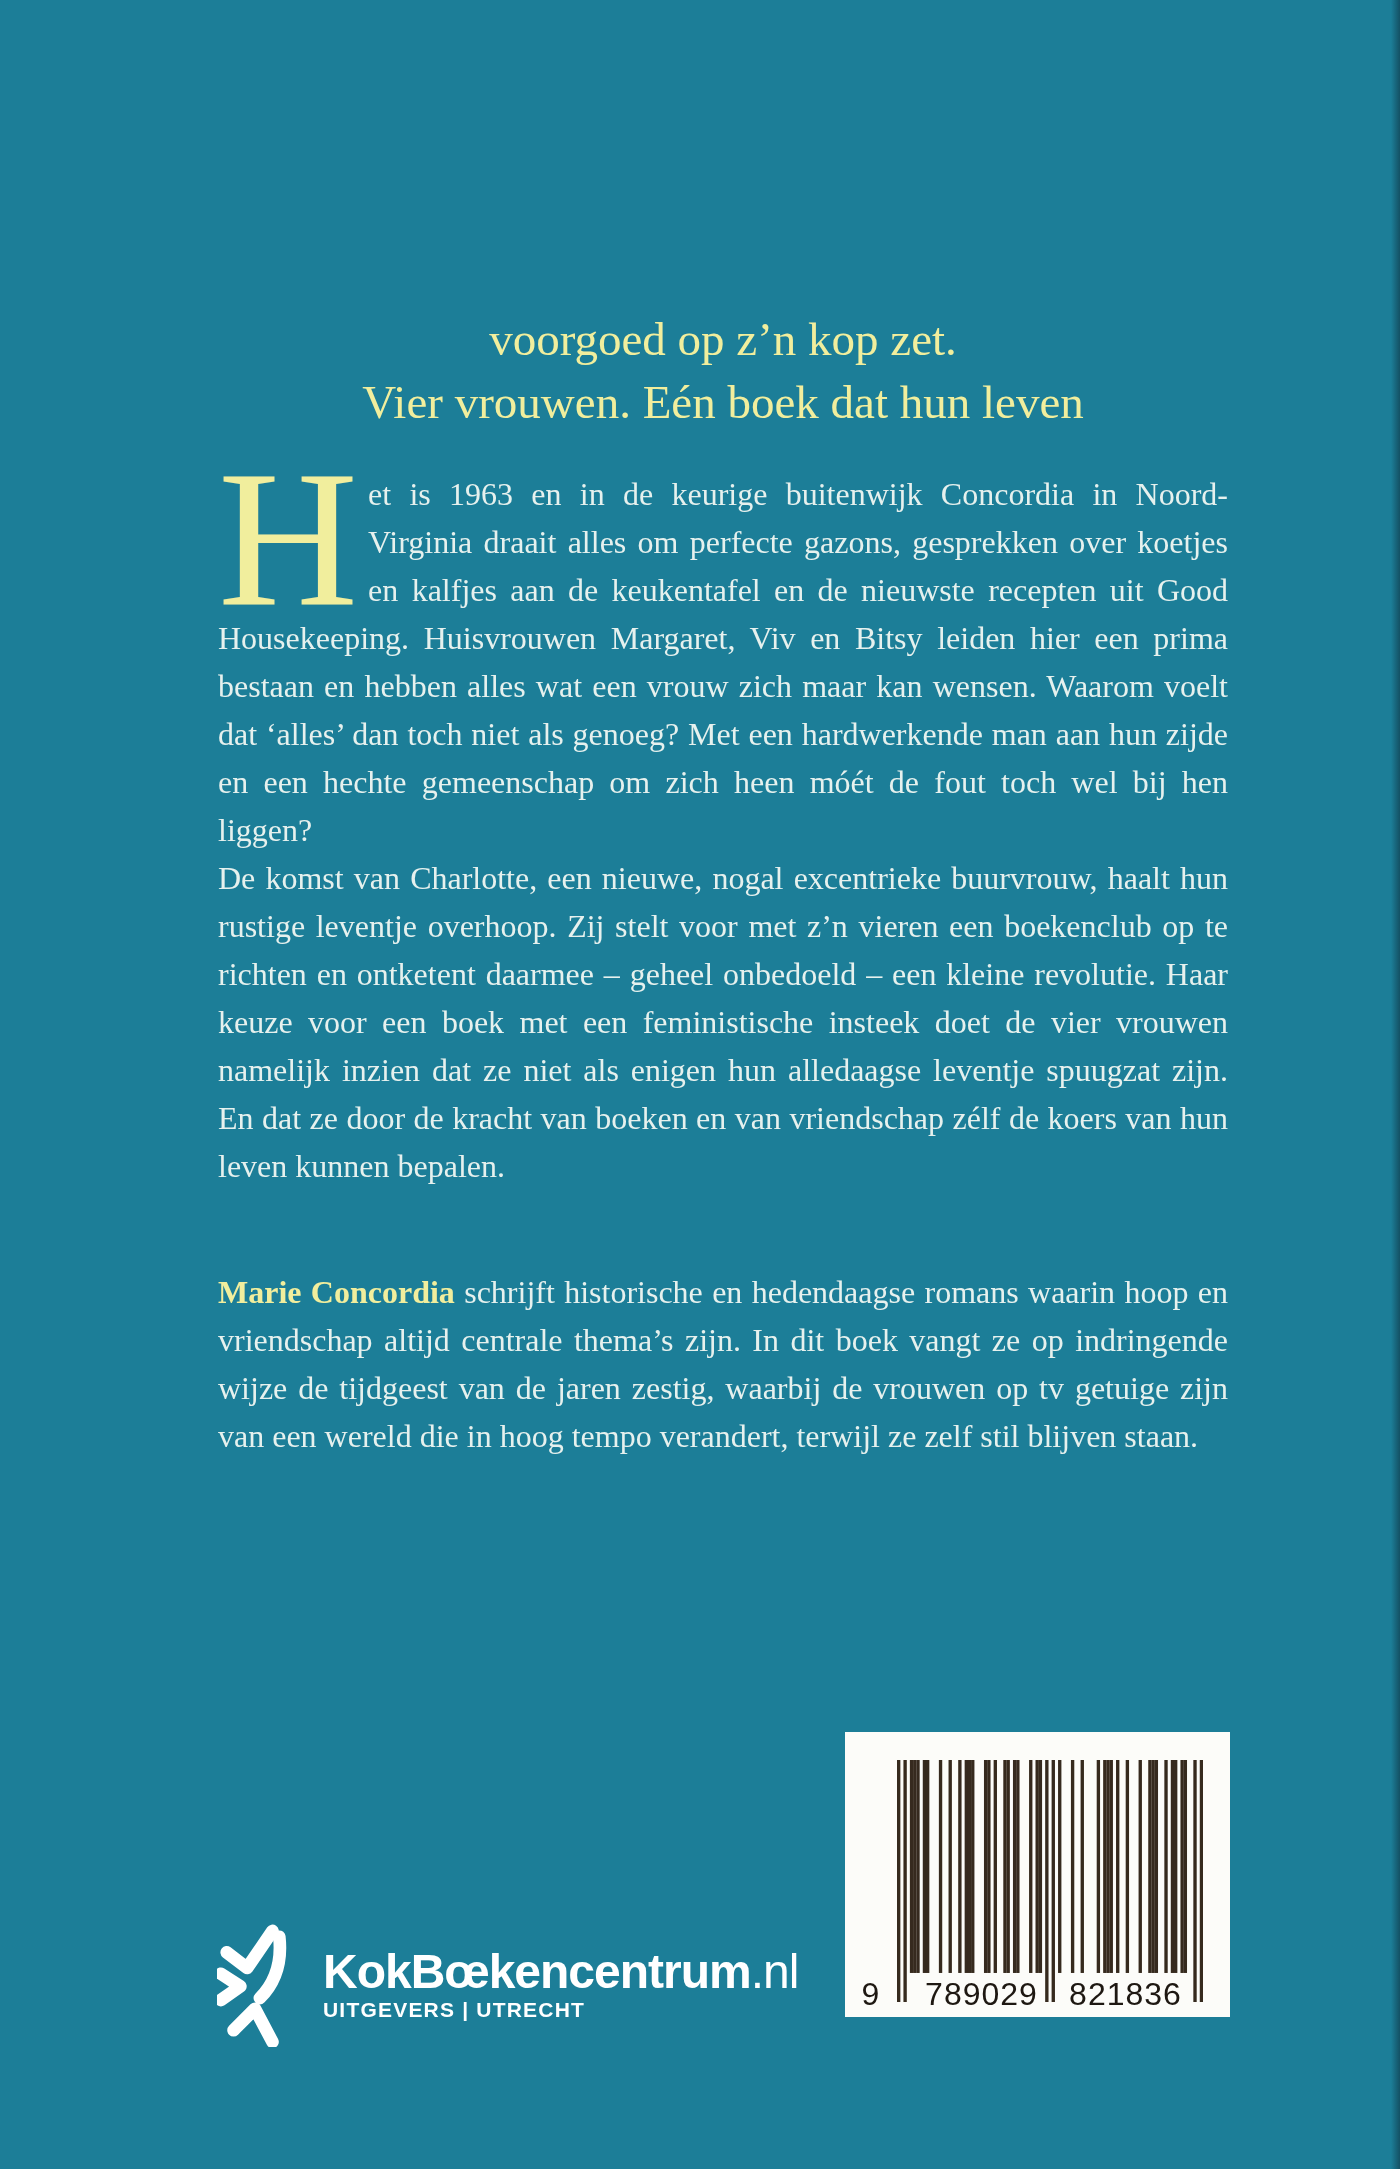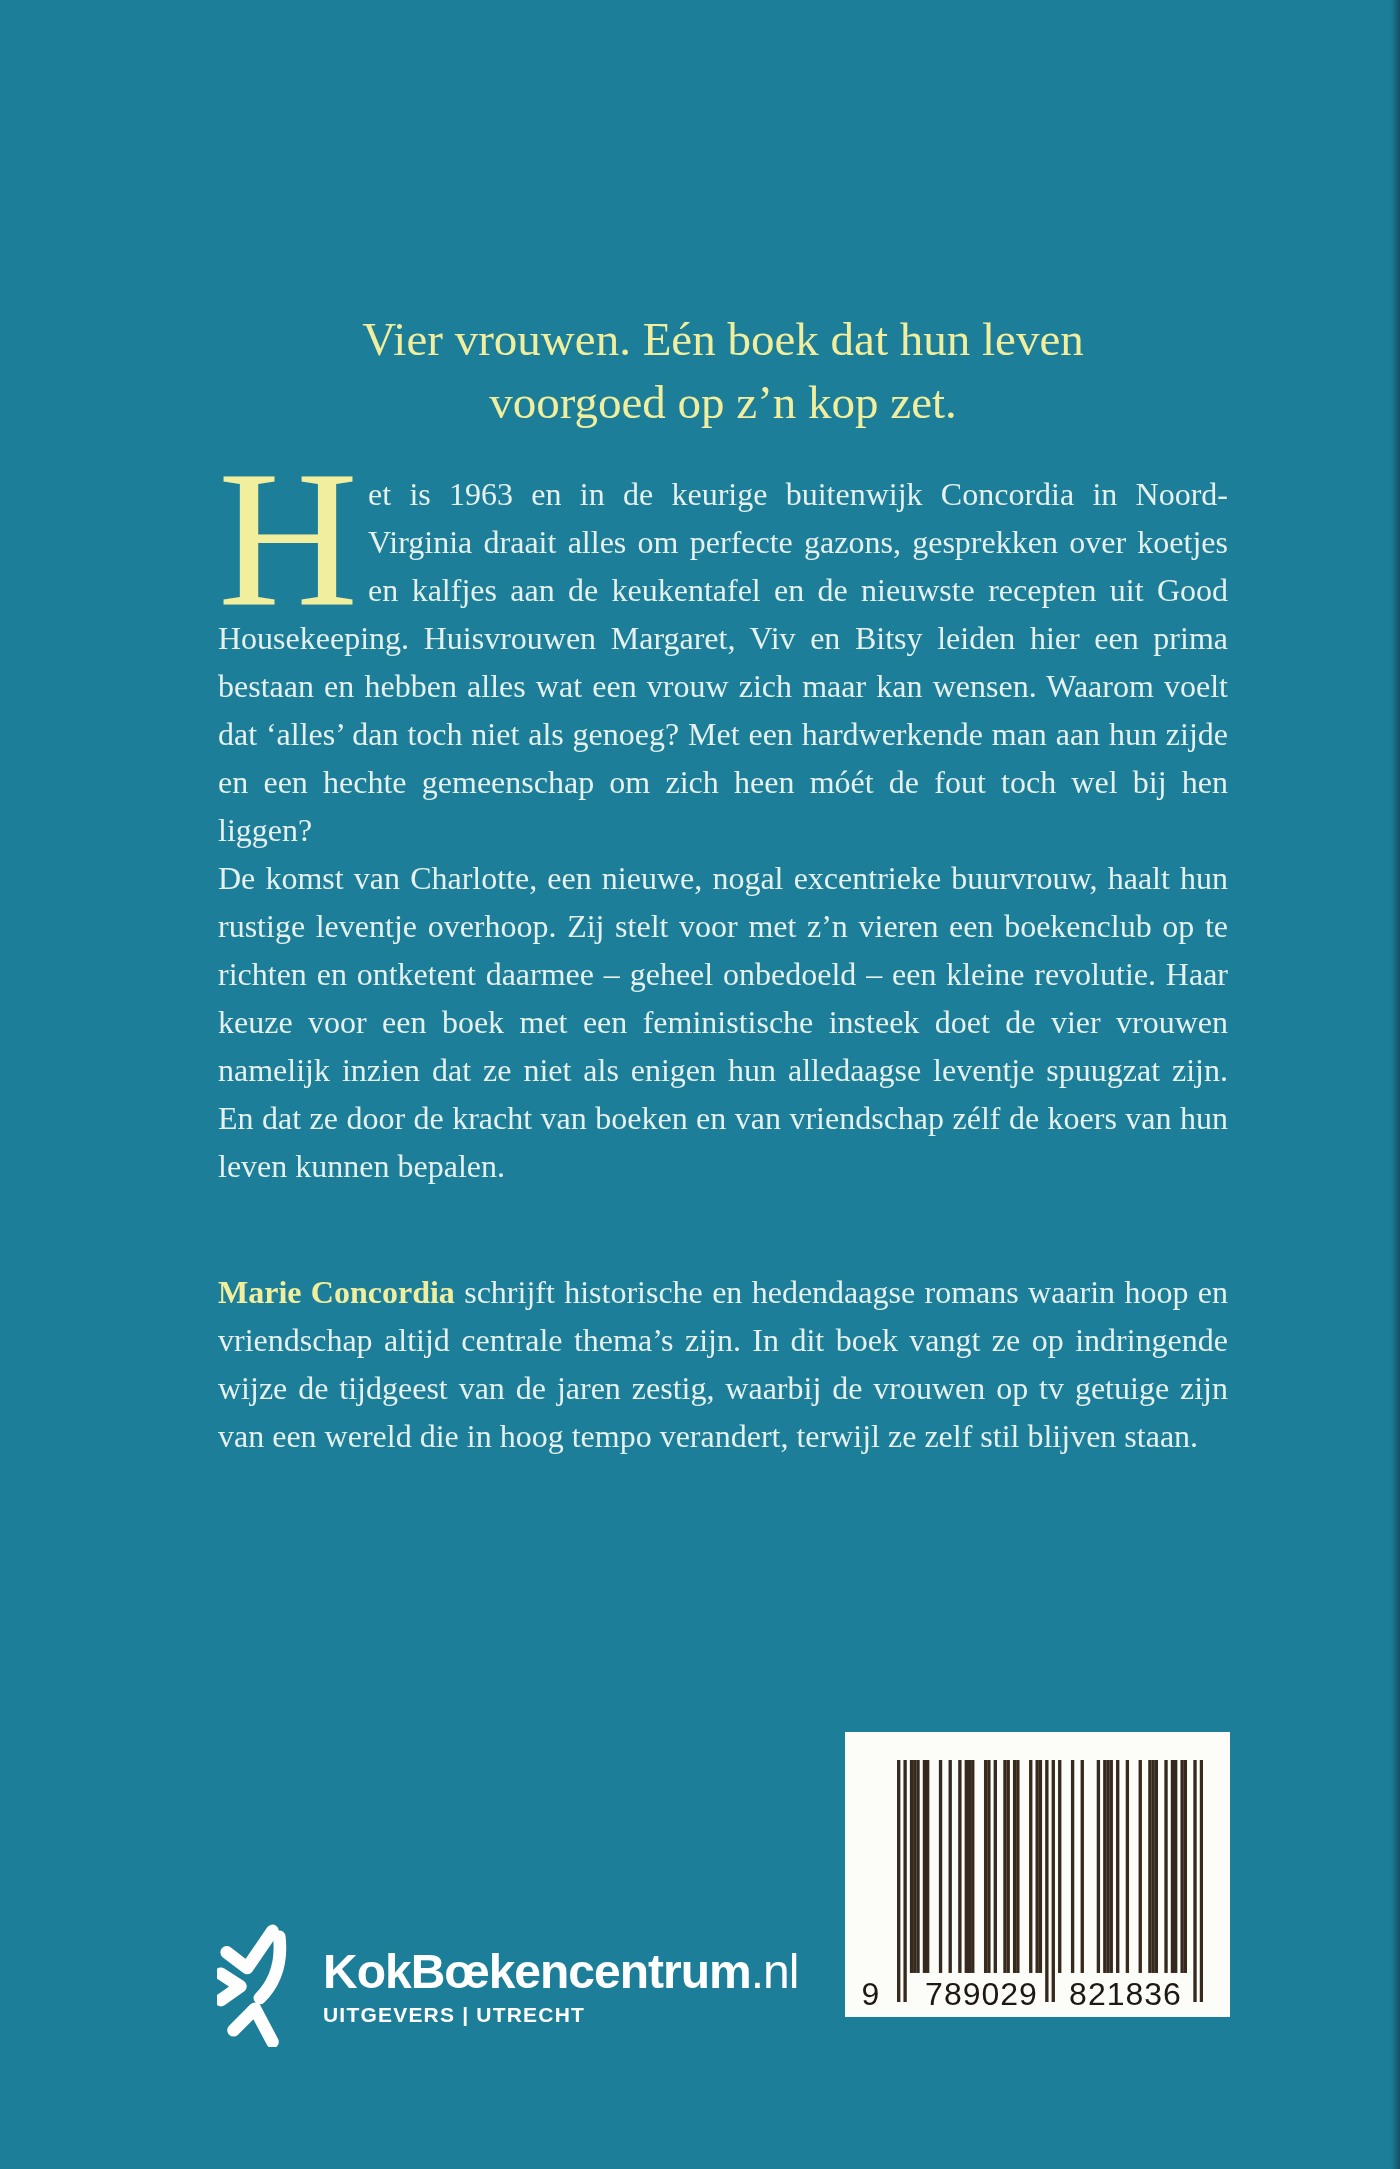--- a/index.html
+++ b/index.html
@@ -80,31 +80,31 @@
     color:var(--white,#ffffff);
     font-family:"Liberation Sans", sans-serif;
   }
   .publisher-name{
     font-size:48px;font-weight:bold;letter-spacing:-1px;
     line-height:52px;white-space:nowrap;
   }
   .publisher-suffix{font-weight:normal;}
   .publisher-tagline{
     font-size:21px;font-weight:bold;letter-spacing:1.2px;
-    margin-top:5px;white-space:nowrap;
+    white-space:nowrap;
   }
 </style>
 </head>
 <body>
 
 <div class="cover" style="--bg: #1c7e98; --yellow: #f1ee9d; --body: #e6f1ee; --white: #ffffff; --bcbox: #fcfcf9; --bcdigit: #1e1812;">
 
   <h1 class="title">
+    <span class="tline">voorgoed op z’n kop zet.</span>
     <span class="tline">Vier vrouwen. Eén boek dat hun leven</span>
-    <span class="tline">voorgoed op z’n kop zet.</span>
   </h1>
 
   <div class="synopsis">
     <p class="p1">
       <span class="dropcap">H</span><span>et is 1963 en in de keurige buitenwijk Concordia in Noord-Virginia draait alles om perfecte gazons, gesprekken over koetjes en kalfjes aan de keukentafel en de nieuwste recepten uit Good Housekeeping. Huisvrouwen Margaret, Viv en Bitsy leiden hier een prima bestaan en hebben alles wat een vrouw zich maar kan wensen. Waarom voelt dat ‘alles’ dan toch niet als genoeg? Met een hardwerkende man aan hun zijde en een hechte gemeenschap om zich heen móét de fout toch wel bij hen liggen?</span>
     </p>
     <p class="p2">De komst van Charlotte, een nieuwe, nogal excentrieke buurvrouw, haalt hun rustige leventje overhoop. Zij stelt voor met z’n vieren een boekenclub op te richten en ontketent daarmee – geheel onbedoeld – een kleine revolutie. Haar keuze voor een boek met een feministische insteek doet de vier vrouwen namelijk inzien dat ze niet als enigen hun alledaagse leventje spuugzat zijn. En dat ze door de kracht van boeken en van vriendschap zélf de koers van hun leven kunnen bepalen.</p>
     <p class="p3">
       <span class="author-name">Marie Concordia</span><span> schrijft historische en hedendaagse romans waarin hoop en vriendschap altijd centrale thema’s zijn. In dit boek vangt ze op indringende wijze de tijdgeest van de jaren zestig, waarbij de vrouwen op tv getuige zijn van een wereld die in hoog tempo verandert, terwijl ze zelf stil blijven staan.</span>
     </p>

